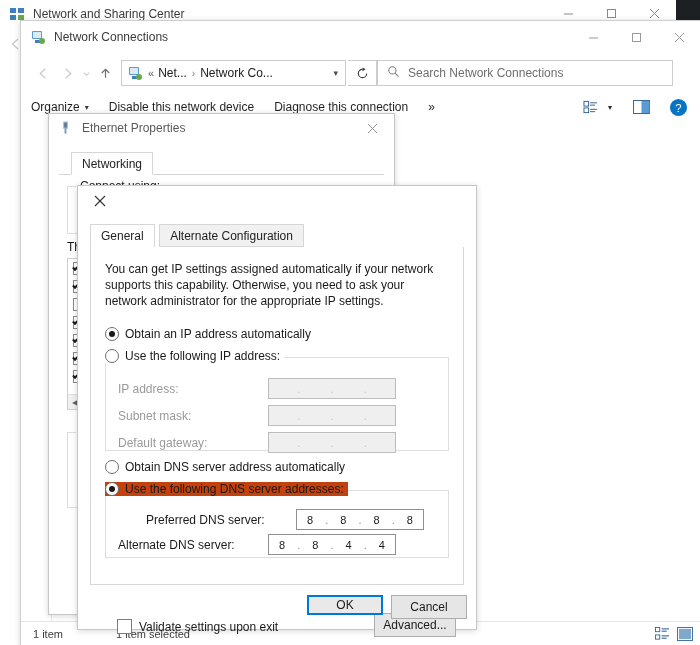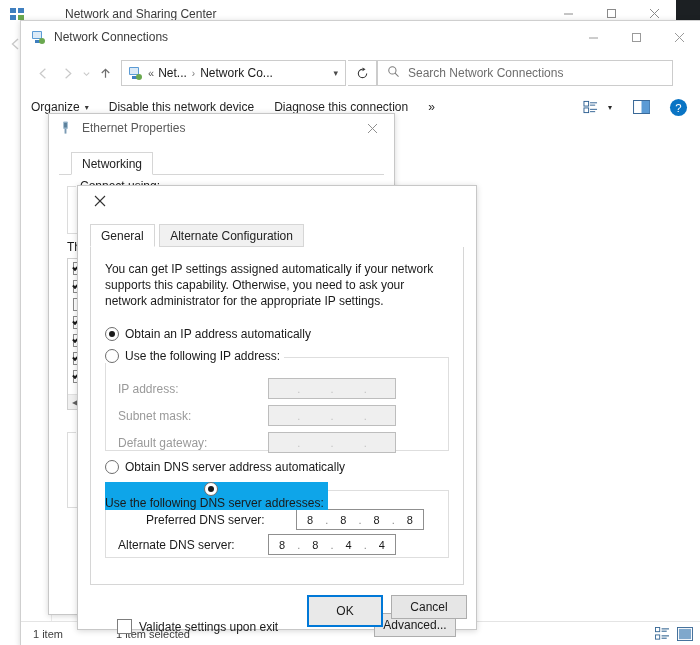--- a/index.html
+++ b/index.html
@@ -47,21 +47,21 @@
   .cap {
     width: 43px; height: 28px;
     display: flex; align-items: center; justify-content: center;
     color: #6a6a6a;
   }
   .cap svg { display: block; }
   .cap-close { }
 
   
   #w-nsc { left: 0px; top: 0px; width: 676px; height: 645px; border: none; box-shadow: none; }
-  #w-nsc .titlebar { height: 27px; border-bottom: 5px solid #0ea5e9; gap: 32px; }
+  #w-nsc .titlebar { height: 27px; border-bottom: 5px solid #0ea5e9; }
   #nsc-body { position: absolute; left:0; top: 27px; right:0; bottom:0; background:#ffffff; }
   #nsc-back {
     position: absolute; left: 8px; top: 36px;
     font-size: 16px; color: #c9c9c9;
   }
   #dark-corner {
     position: absolute; right: 0; top: 0; width: 24px; height: 26px;
     background: #1c2023;
   }
 
@@ -271,21 +271,21 @@
 
   .btn {
     box-sizing: border-box;
     border: 1px solid #adadad; background: #e6e6e6;
     font-size: 12px; color: #1a1a1a;
     display: flex; align-items: center; justify-content: center;
   }
   #btn-advanced { position: absolute; left: 283px; top: 366px; width: 82px; height: 24px; }
   #ipv4-footer { position: absolute; left: 0; right: 0; bottom: 0; height: 44px; }
   #btn-ok {
-    position: absolute; left: 229px; top: 10px; width: 76px; height: 32px;
+    position: absolute; left: 229px; top: 10px; width: 76px; height: 20px;
     border: 2px solid #0078d7; background: #e9e9e9;
   }
   #btn-cancel { position: absolute; left: 313px; top: 10px; width: 76px; height: 24px; }
 </style>
 </head>
 <body>
 
 <div id="screen">
 
   <div class="win" id="w-nsc">
@@ -625,21 +625,21 @@
               <span class="dot dim">.</span>
               <span class="oct dim"></span>
             </span>
           </div>
         </div>
 
         <div class="radio-row" style="left:14px; top:213px;">
           <span class="radio"></span>
           <span>Obtain DNS server address automatically</span>
         </div>
-        <div class="radio-row" style="left:14px; top:235px; z-index:3; background:#0ea5e9; padding-right:4px;flex-direction:column;">
+        <div class="radio-row" style="left:14px; top:235px; z-index:3; background:#c2410c; padding-right:4px;">
           <span class="radio sel"></span>
           <span>Use the following DNS server addresses:</span>
         </div>
         <div class="fieldgroup" style="left:14px; top:243px; right:14px; height:66px;">
           <div class="field-row" style="left:12px; top:18px;margin-left:28px;">
             <span class="field-label on">Preferred DNS server:</span>
             <span class="ipbox en">
               <span class="oct">8</span>
               <span class="dot">.</span>
               <span class="oct">8</span>

